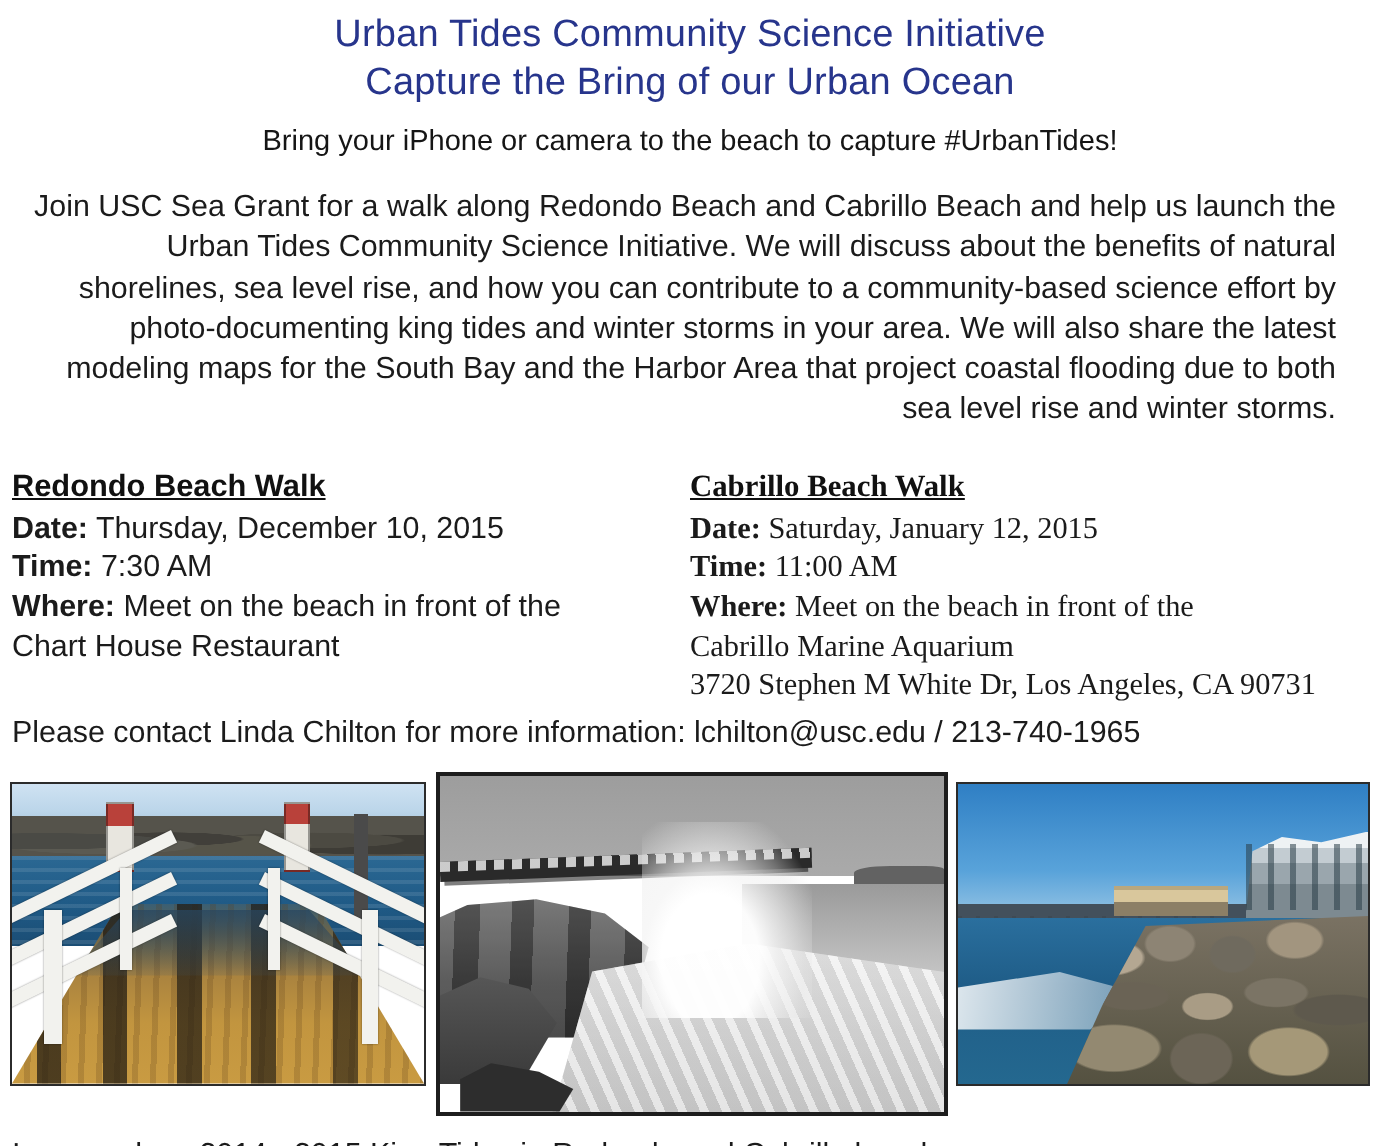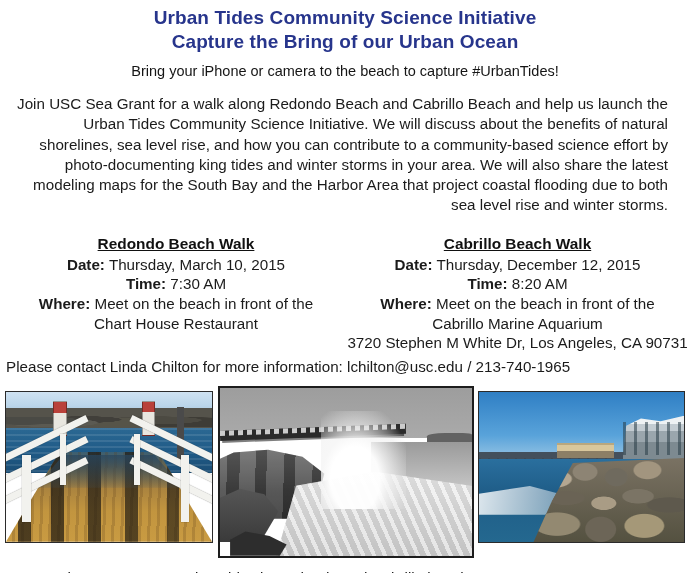--- a/index.html
+++ b/index.html
@@ -23,21 +23,21 @@
     height: 573px;
   }
 
   
   .title-block {
     text-align: center;
     padding-top: 6px;
   }
   .title-line {
     color: #27358c;
-    font-weight: bold;
+    font-weight: normal;
     font-size: 19px;
     line-height: 24px;
     letter-spacing: 0.1px;
   }
   .subtitle {
     text-align: center;
     font-weight: normal;
     font-size: 14.5px;
     line-height: 19px;
     color: #151515;
@@ -51,31 +51,30 @@
     line-height: 20.3px;
     color: #1b1b1b;
     text-align: right;
   }
 
   
   .events {
     position: relative;
     margin-top: 18px;
     height: 110px;
-    text-align: center;
   }
   .event-col {
     position: absolute;
     top: 0;
     font-size: 15.2px;
     line-height: 19.6px;
     color: #1b1b1b;
   }
   .event-col.left  { left: 6px;   width: 340px; }
-  .event-col.right { left: 345px; width: 345px; }
+  .event-col.right { left: 345px; width: 345px; font-family: Liberation Serif, serif; }
 
   .event-heading {
     font-weight: bold;
     text-decoration: underline;
     font-size: 15.4px;
     line-height: 20px;
     color: #111111;
     display: inline-block;
     margin-bottom: 1px;
   }
@@ -319,42 +318,42 @@
   <div class="subtitle">Bring your iPhone or camera to the beach to capture #UrbanTides!</div>
 
   <p class="intro">Join USC Sea Grant for a walk along Redondo Beach and Cabrillo Beach and help us launch the Urban Tides Community Science Initiative. We will discuss about the benefits of natural shorelines, sea level rise, and how you can contribute to a community-based science effort by photo-documenting king tides and winter storms in your area. We will also share the latest modeling maps for the South Bay and the Harbor Area that project coastal flooding due to both sea level rise and winter storms.</p>
 
   <div class="events">
 
     <div class="event-col left">
       <span class="event-heading">Redondo Beach Walk</span>
       <span class="event-line">
         <span class="lbl">Date:</span>
-        <span>Thursday, March 10, 2015</span>
+        <span>Thursday, December 10, 2015</span>
       </span>
       <span class="event-line">
         <span class="lbl">Time:</span>
         <span>7:30 AM</span>
       </span>
       <span class="event-line">
         <span class="lbl">Where:</span>
         <span>Meet on the beach in front of the</span>
       </span>
       <span class="event-line">Chart House Restaurant</span>
     </div>
 
     <div class="event-col right">
       <span class="event-heading">Cabrillo Beach Walk</span>
       <span class="event-line">
         <span class="lbl">Date:</span>
-        <span>Thursday, December 12, 2015</span>
+        <span>Saturday, January 12, 2015</span>
       </span>
       <span class="event-line">
         <span class="lbl">Time:</span>
-        <span>8:20 AM</span>
+        <span>11:00 AM</span>
       </span>
       <span class="event-line">
         <span class="lbl">Where:</span>
         <span>Meet on the beach in front of the</span>
       </span>
       <span class="event-line">Cabrillo Marine Aquarium</span>
       <span class="event-line">3720 Stephen M White Dr, Los Angeles, CA 90731</span>
     </div>
 
   </div>

